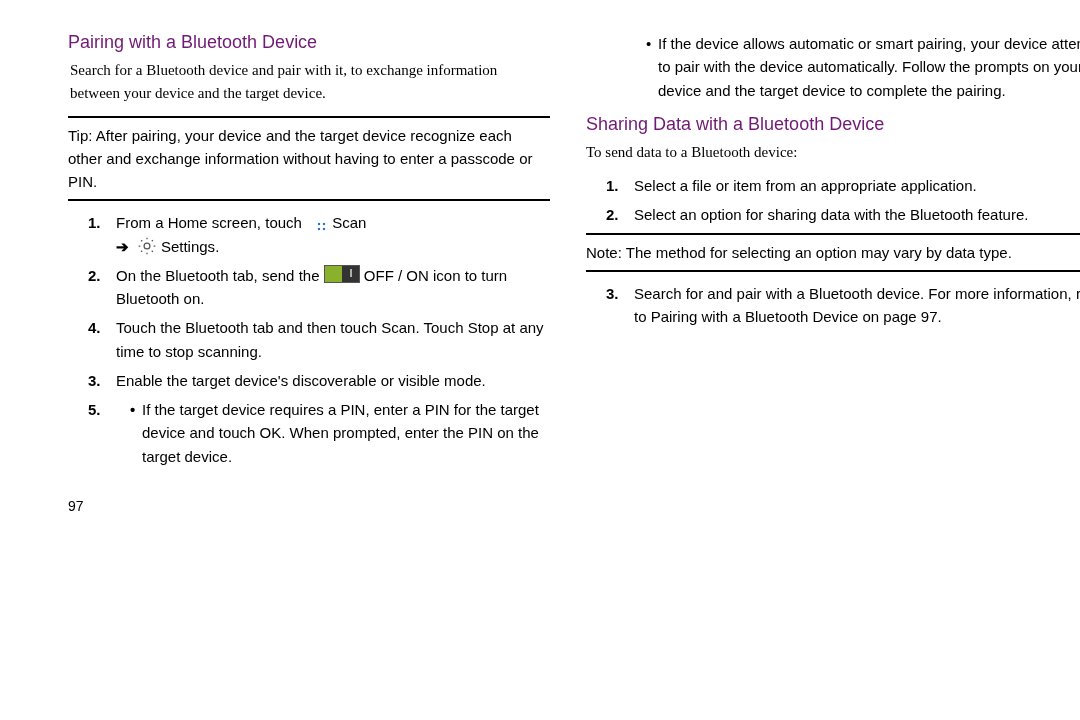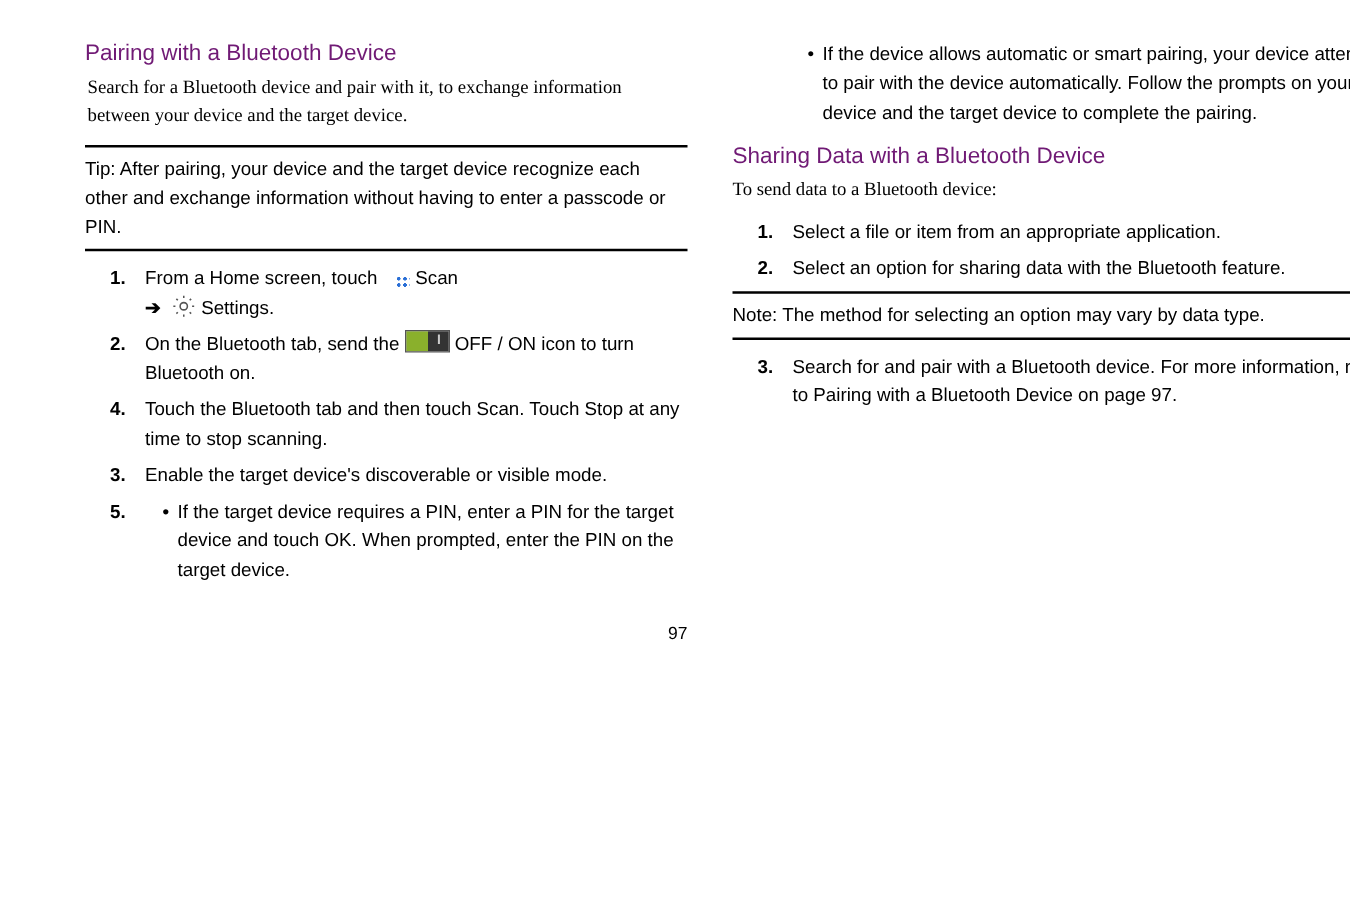--- a/index.html
+++ b/index.html
@@ -75,21 +75,20 @@
   }
   ul.sub li::before {
     content: "•";
     position: absolute;
     left: 0;
   }
   b { font-weight: normal; }
   .pagenum {
     margin: 30px 0 0 0;
     font-size: 14px;
-    text-align: right;
   }
   
   .icon-apps {
     display: inline-block;
     width: 22px;
     height: 20px;
     vertical-align: -4px;
     background-image:
       radial-gradient(circle, #2a6fd6 1.3px, transparent 1.6px),
       radial-gradient(circle, #2a6fd6 1.3px, transparent 1.6px),

